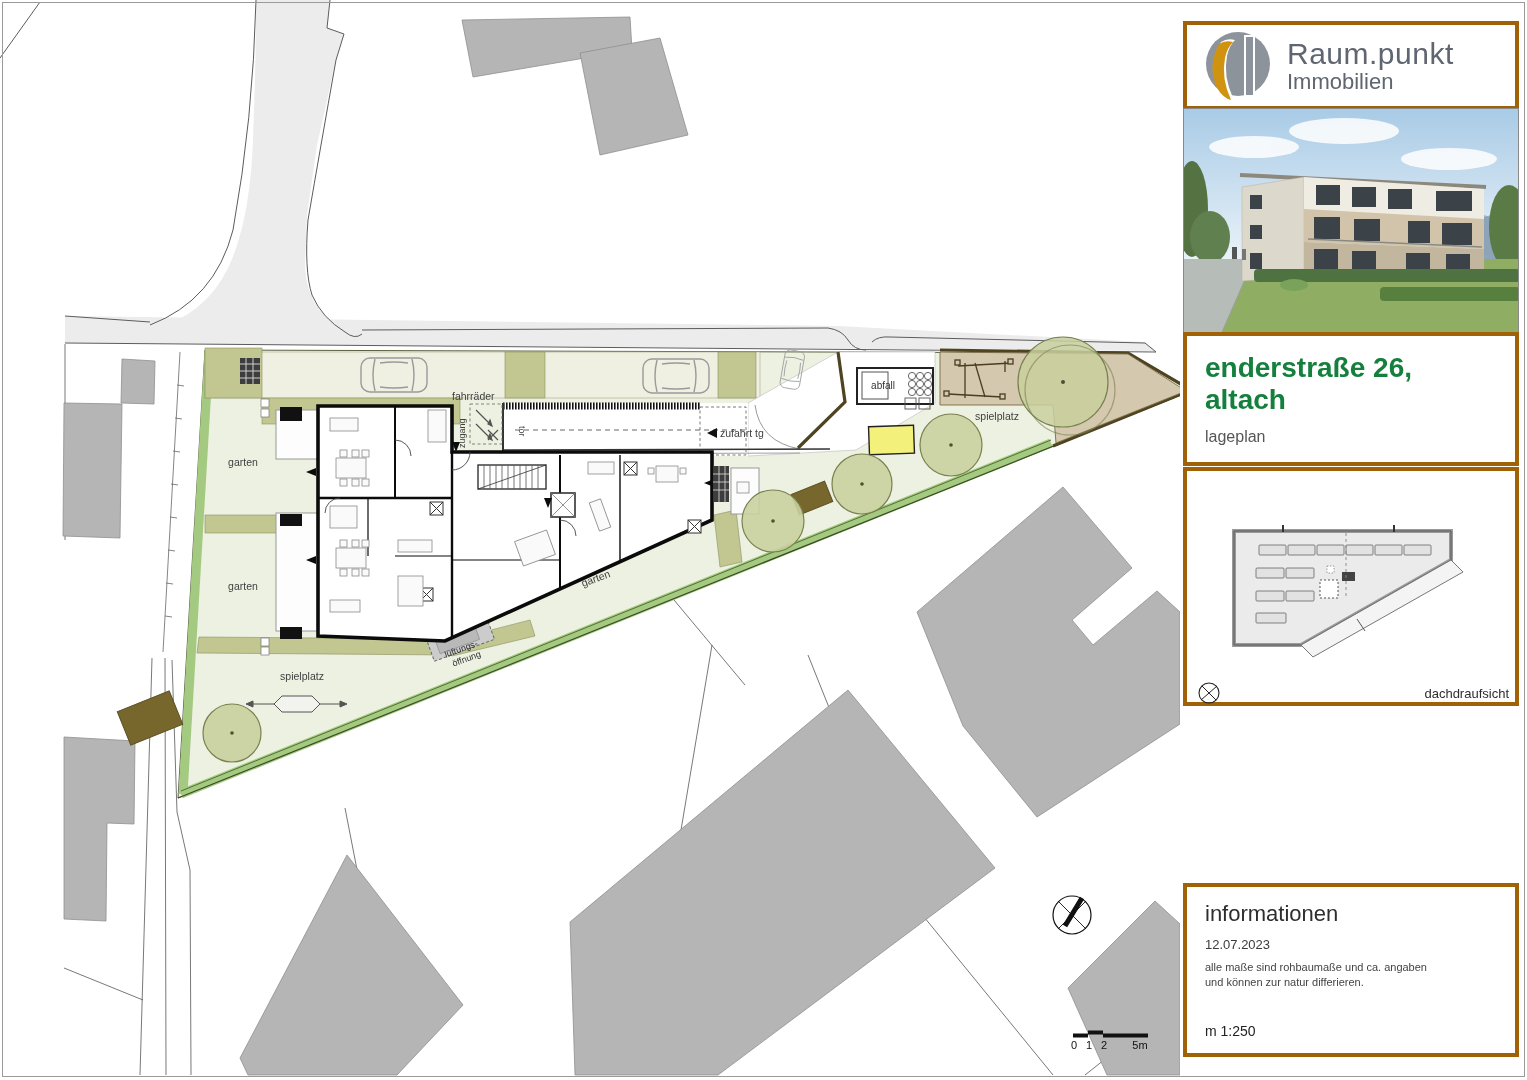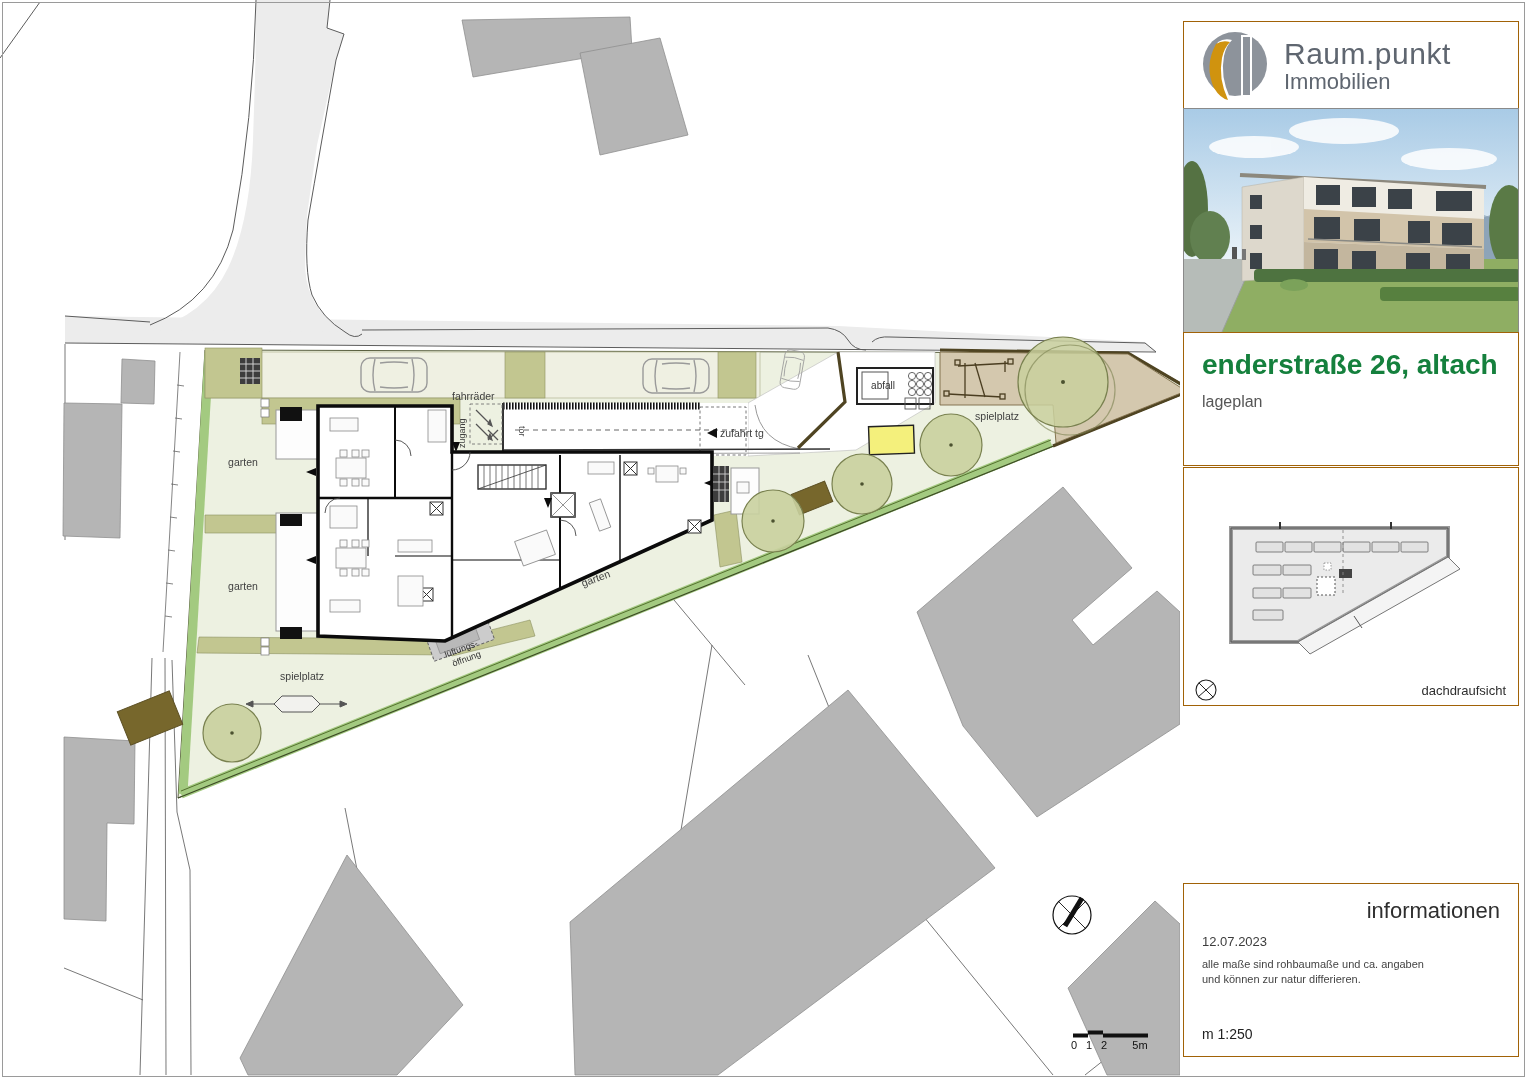--- a/index.html
+++ b/index.html
@@ -1,35 +1,35 @@
 <!DOCTYPE html>
 <html><head>
 <meta charset="utf-8">
 <style>
   html,body{margin:0;padding:0;background:#fff;}
   body{font-family:"Liberation Sans",sans-serif;}
   #sheet{position:relative;width:1527px;height:1080px;background:#fff;overflow:hidden;}
   .sheet-border{position:absolute;left:2px;top:2px;width:1521px;height:1073px;border:1px solid #9a9a9a;pointer-events:none;}
   #plan{position:absolute;left:0;top:0;}
   
-  .side-box{position:absolute;left:1183px;width:336px;background:#fff;border:1px solid #a16207;box-sizing:border-box;}
+  .side-box{position:absolute;left:1183px;width:336px;background:#fff;border:4px solid #a16207;box-sizing:border-box;}
   #box-logo{top:21px;height:89px;}
   #box-photo{top:108px;height:225px;border:1px solid #8a8a8a;}
   #box-title{top:332px;height:134px;}
   #box-roof{top:467px;height:239px;}
   #box-info{top:883px;height:174px;}
   .logo-row{display:flex;align-items:center;height:100%;padding-left:14px;}
   .brand-text{margin-left:14px;color:#5f6670;}
   .brand-name{font-size:30px;letter-spacing:.5px;}
   .brand-sub{font-size:22px;margin-top:-2px;}
   .title-pad{padding:16px 18px;}
   .doc-title{font-size:28px;color:#15803d;font-weight:bold;}
   .doc-sub{font-size:16px;color:#565656;margin-top:12px;}
   .info-pad{padding:14px 18px;position:relative;height:100%;box-sizing:border-box;}
-  .info-h{font-size:22px;color:#2e2e2e;text-align:right;}
+  .info-h{font-size:22px;color:#2e2e2e;}
   .info-date{font-size:13px;color:#3c3c3c;margin-top:10px;}
   .info-note{font-size:11px;color:#444;margin-top:8px;line-height:1.35;}
   .info-scale{position:absolute;left:18px;bottom:14px;font-size:14px;color:#222;}
   svg text{font-family:"Liberation Sans",sans-serif;}
 </style>
 </head>
 <body>
 
 <div id="sheet">
 

